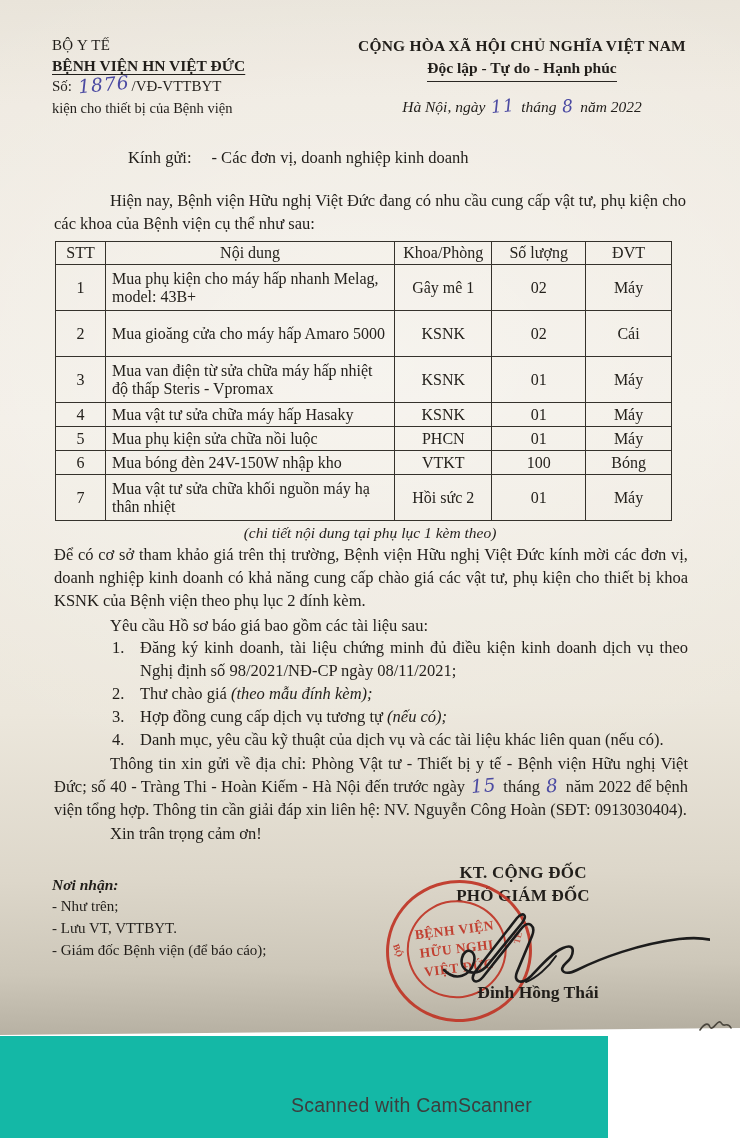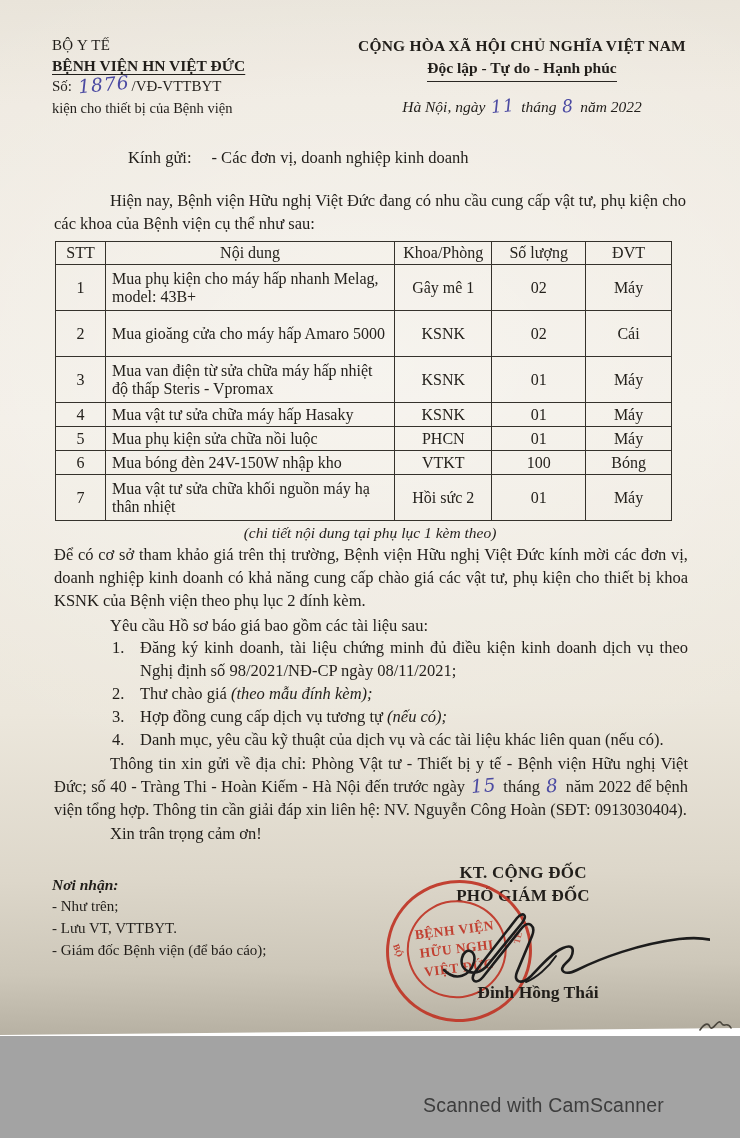--- a/index.html
+++ b/index.html
@@ -90,21 +90,21 @@
   .stamp .inner div{color:var(--stamp-red);font-weight:bold;font-size:13.5px;
                     line-height:1.35;letter-spacing:.5px;white-space:nowrap;}
   .stamp .ring-txt{position:absolute;left:6px;top:58px;color:var(--stamp-red);
                    font-weight:bold;font-size:9px;transform:rotate(78deg);}
   .stamp .ring-txt2{position:absolute;right:7px;top:60px;color:var(--stamp-red);
                    font-weight:bold;font-size:9px;transform:rotate(-70deg);opacity:.8;}
   .sig-svg{position:absolute;left:62px;top:26px;}
   
   .scribble{position:absolute;left:698px;top:1018px;width:34px;height:16px;}
   
-  .scan-strip{position:absolute;left:0;top:1036px;width:740px;height:102px;background:#a3a3a3;}
+  .scan-strip{position:absolute;left:0;top:1036px;width:608px;height:102px;background:#14b8a6;}
   .scan-label{position:absolute;right:76px;top:58px;
               font-family:"Liberation Sans","DejaVu Sans",sans-serif;
               font-size:19.5px;color:#3d3d3d;letter-spacing:.2px;}
 </style>
 </head>
 <body>
 
 <div class="paper"></div>
 
 <div class="content">

